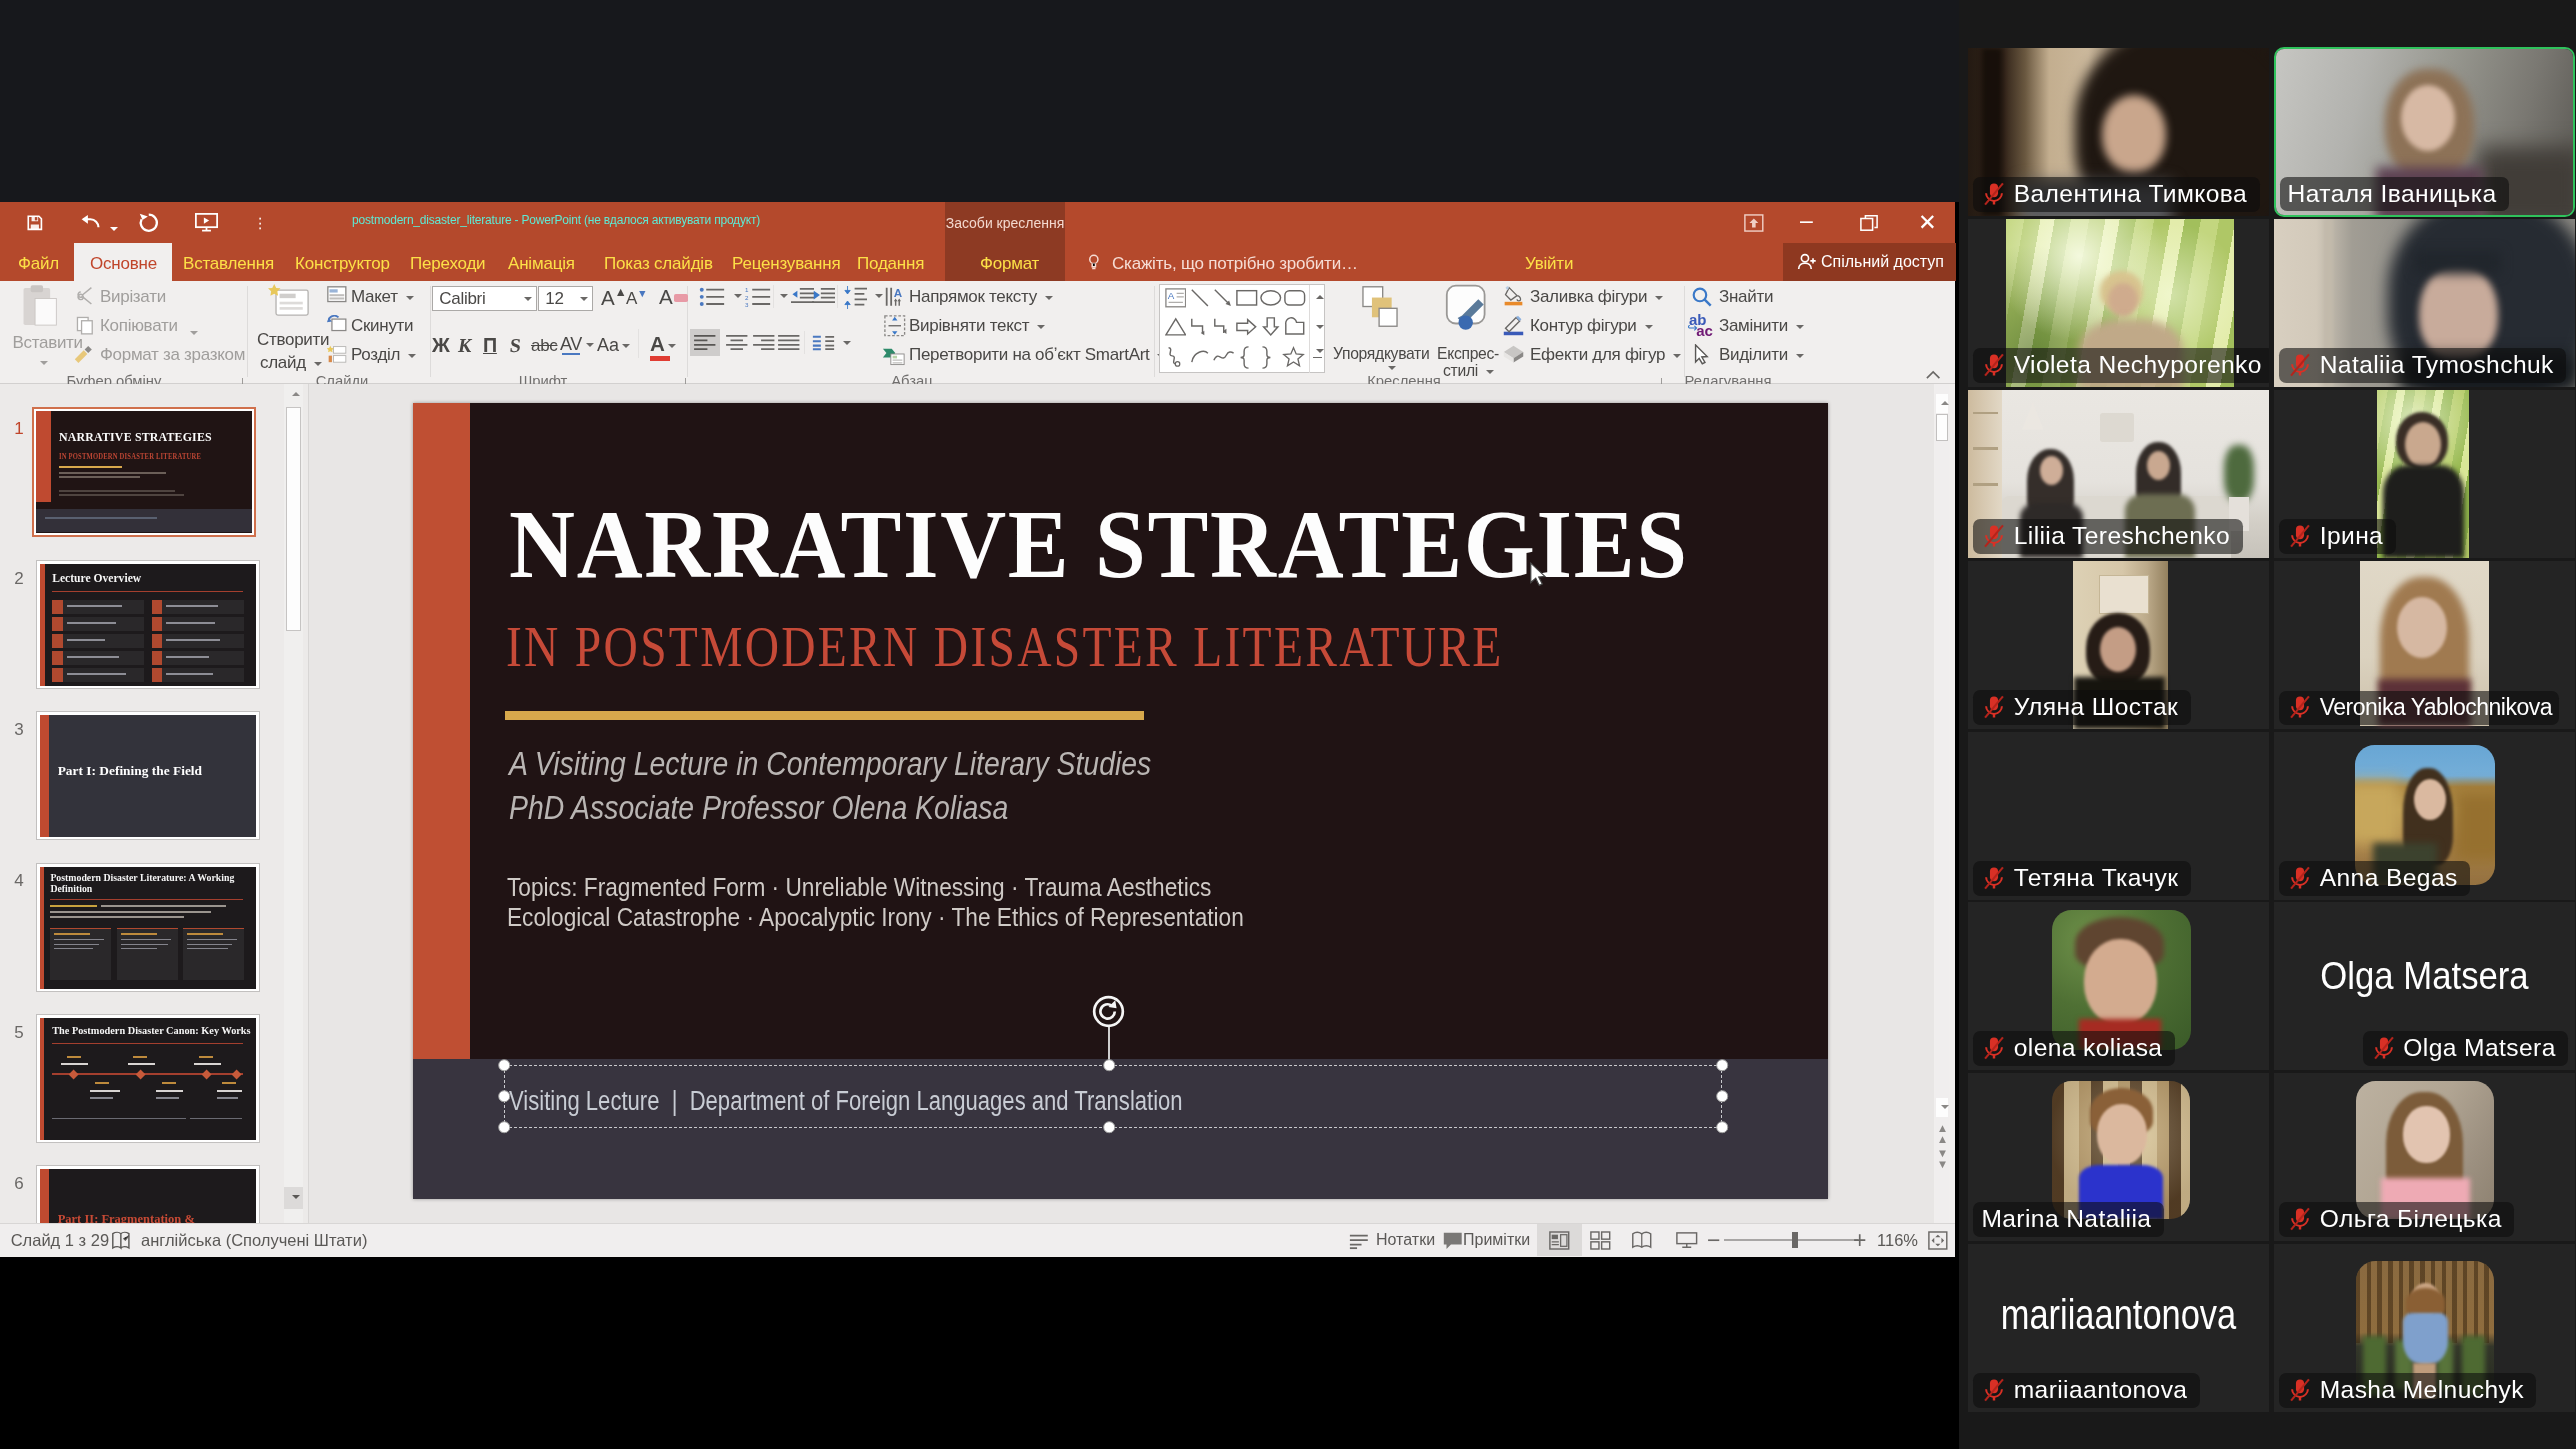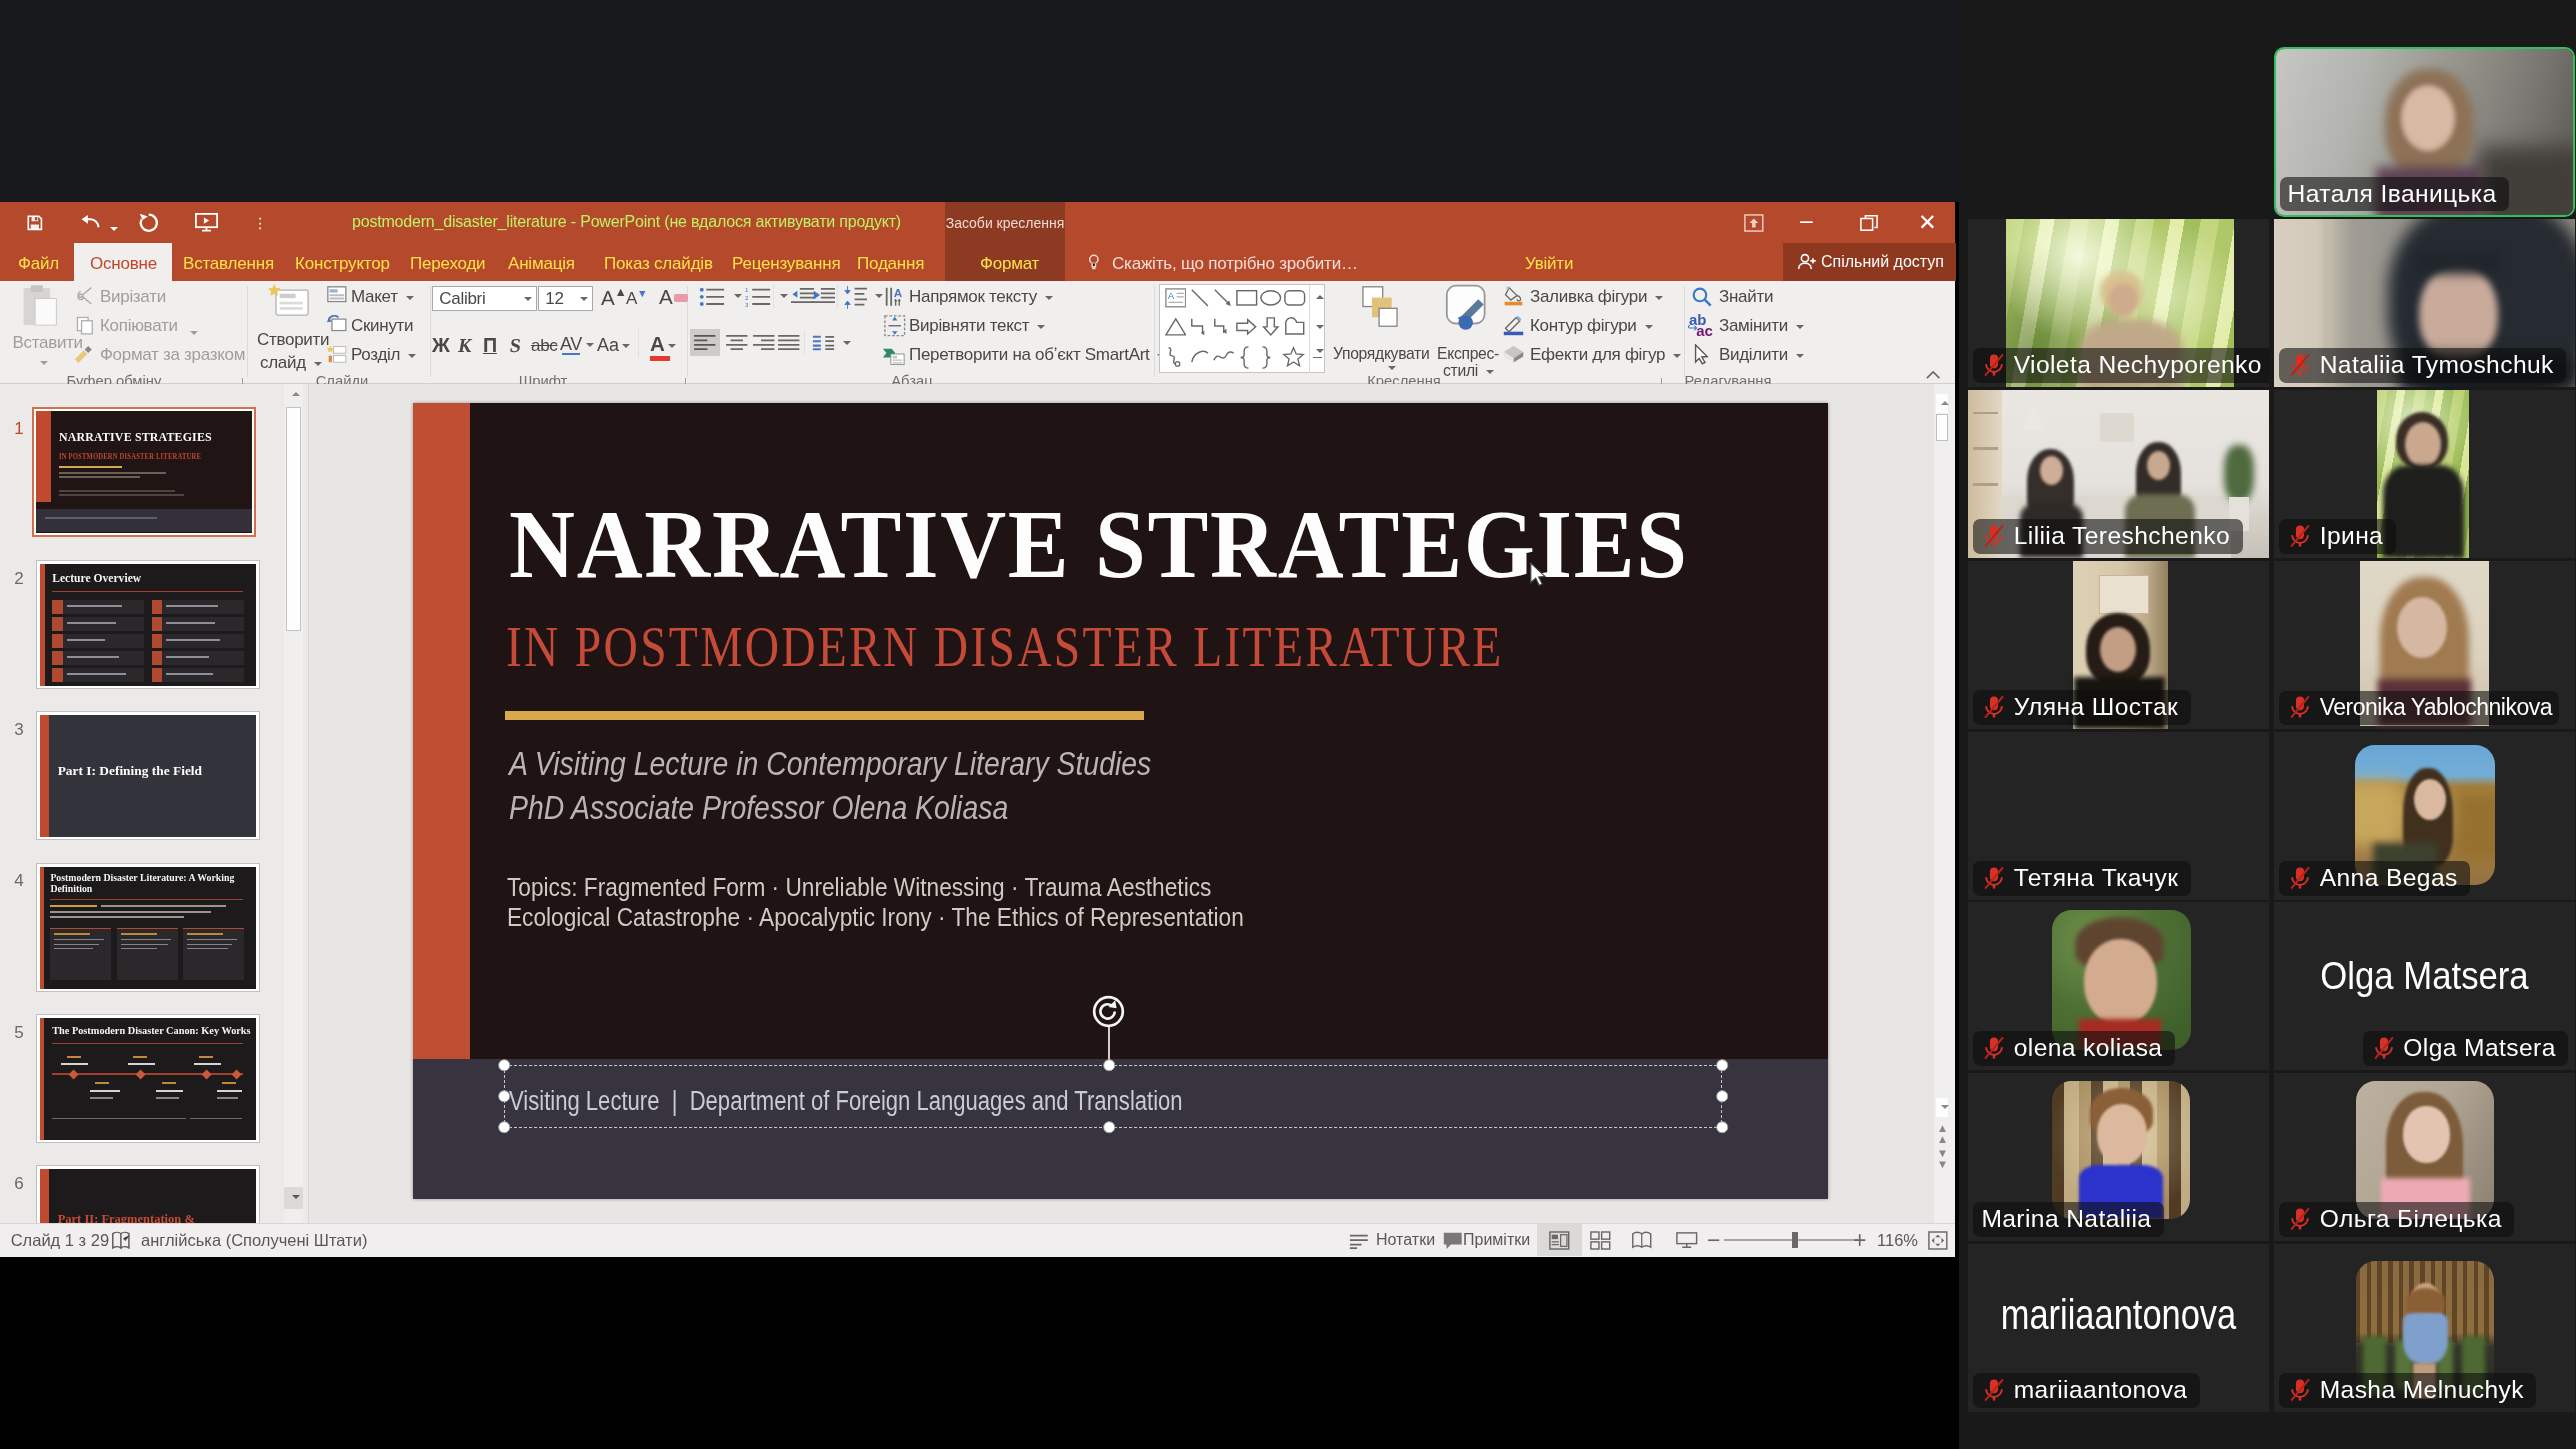--- a/index.html
+++ b/index.html
@@ -57,21 +57,21 @@
     <svg class="abs" style="left:138px;top:9.8px" width="21.5" height="21.5" viewBox="0 0 24 24">
         <path fill="none" stroke="#fff" stroke-width="2.6" d="M12 3a9 9 0 1 1-8 5"></path>
         <path fill="#fff" d="M2 2l3 7 6-4z"></path>
       </svg>
     <svg class="abs" style="left:195px;top:9.8px" width="23" height="21.5" viewBox="0 0 26 24">
         <rect x="1" y="2" width="24" height="15" fill="none" stroke="#fff" stroke-width="2"></rect>
         <path fill="#fff" d="M10 6l6 3.5L10 13z"></path>
         <path stroke="#fff" stroke-width="2" d="M13 17v4M8 21h10"></path>
       </svg>
     <div class="abs" style="left:253px;top:12.5px;color:#fff;font-size:14.3px">⋮</div>
-    <div class="abs" style="left:352px;top:10.7px;color:#bef264;font-size:16px;letter-spacing:-0.2px;white-space:nowrap">postmodern_disaster_literature - PowerPoint (не вдалося активувати продукт)</div>
+    <div class="abs" style="left:352px;top:10.7px;color:#5eead4;font-size:12px;letter-spacing:-0.2px;white-space:nowrap">postmodern_disaster_literature - PowerPoint (не вдалося активувати продукт)</div>
 
     <svg class="abs" style="left:1744px;top:11.6px" width="19.7" height="18" viewBox="0 0 22 20">
         <rect x="1" y="1" width="20" height="18" fill="none" stroke="#f0cfc5" stroke-width="1.6"></rect>
         <path fill="#f0cfc5" d="M11 5l5 5h-3v5h-4v-5H6z"></path>
       </svg>
     <div class="abs" style="left:1800px;top:5.4px;color:#fff;font-size:23px">–</div>
     <svg class="abs" style="left:1860px;top:11.6px" width="18" height="18" viewBox="0 0 20 20">
         <rect x="1" y="5" width="13" height="13" fill="none" stroke="#fff" stroke-width="1.7"></rect>
         <path fill="none" stroke="#fff" stroke-width="1.7" d="M6 5V2h13v13h-3"></path>
       </svg>
@@ -625,20 +625,32 @@
     <div class="abs" style="left:1853px;top:2.7px;font-size:23px;color:#6a6866">+</div>
     <div class="abs" style="left:1877px;top:7.2px;font-size:16.5px">116%</div>
     <svg class="abs" style="left:1928px;top:7.2px" width="19.7" height="19" viewBox="0 0 22 21">
         <rect x="1" y="1" width="20" height="19" fill="none" stroke="#6a6866" stroke-width="1.6"></rect>
         <path fill="#6a6866" d="M11 4l3 3h-6zM11 17l-3-3h6zM4 10.5l3-3v6zM18 10.5l-3 3v-6z"></path>
       </svg>
   </div>
 </div>
 <div id="vids">
 
+  <div class="tile" style="left:9px;top:48px">
+    <div class="abs" style="left:0;top:0;width:100%;height:100%;background:linear-gradient(90deg,#241a12 0%,#33251a 12%,#6a5840 19%,#c3ae8f 27%,#cbb89c 40%,#8a7a66 52%,#3a2e24 64%,#241b14 78%,#1f1712 100%)"></div>
+    <div class="abs" style="left:14.3px;top:0;width:19.7px;height:168px;background:#170f0a;filter:blur(2.7px)"></div>
+    <div class="abs" style="left:107px;top:-19.7px;width:224px;height:215px;background:#1f1711;border-radius:44%;filter:blur(6.3px)"></div>
+    <div class="abs" style="left:134px;top:47px;width:64px;height:77px;background:#c9a68c;border-radius:50% 50% 46% 46%;filter:blur(4.5px)"></div>
+    <div class="abs" style="left:52px;top:134px;width:152px;height:45px;background:#595a5e;filter:blur(8px)"></div>
+    <div class="vl" style="left:5.4px;bottom:4.5px"><svg class="mi" viewBox="0 0 32 32">
+          <path fill="#d93025" d="M16 20c2.8 0 5-2.2 5-5V8a5 5 0 0 0-10 0v7c0 2.8 2.2 5 5 5z"></path>
+          <path fill="#d93025" d="M24.5 15a8.5 8.5 0 0 1-17 0H5a11 11 0 0 0 9.5 10.4V29h3v-3.6A11 11 0 0 0 27 15h-2.5z"></path>
+          <path stroke="#b3241c" stroke-width="2.6" d="M27 3 5 29"></path>
+        </svg>Валентина Тимкова</div>
+  </div>
 
   <div class="tile" style="left:315px;top:47px;border:2.7px solid #2fc25c;border-radius:10px;width:301px;height:170px">
     <div class="abs" style="left:0;top:0;width:100%;height:100%;background:linear-gradient(105deg,#c6c6c2 0%,#b2b2ae 28%,#97978f 52%,#7a7872 78%,#5a5853 100%)"></div>
     <div class="abs" style="left:202px;top:98px;width:107px;height:81px;background:#413d38;filter:blur(10.7px)"></div>
     <div class="abs" style="left:109px;top:19.7px;width:89px;height:113px;background:#8d7257;border-radius:46%;filter:blur(4.5px)"></div>
     <div class="abs" style="left:125px;top:36px;width:54px;height:66px;background:#d7b9a4;border-radius:50%;filter:blur(2.7px)"></div>
     <div class="abs" style="left:100px;top:118px;width:107px;height:55px;background:#5d4152;filter:blur(5.4px)"></div>
     <div class="vl" style="left:3.6px;bottom:3.6px">Наталя Іваницька</div>
   </div>
 

